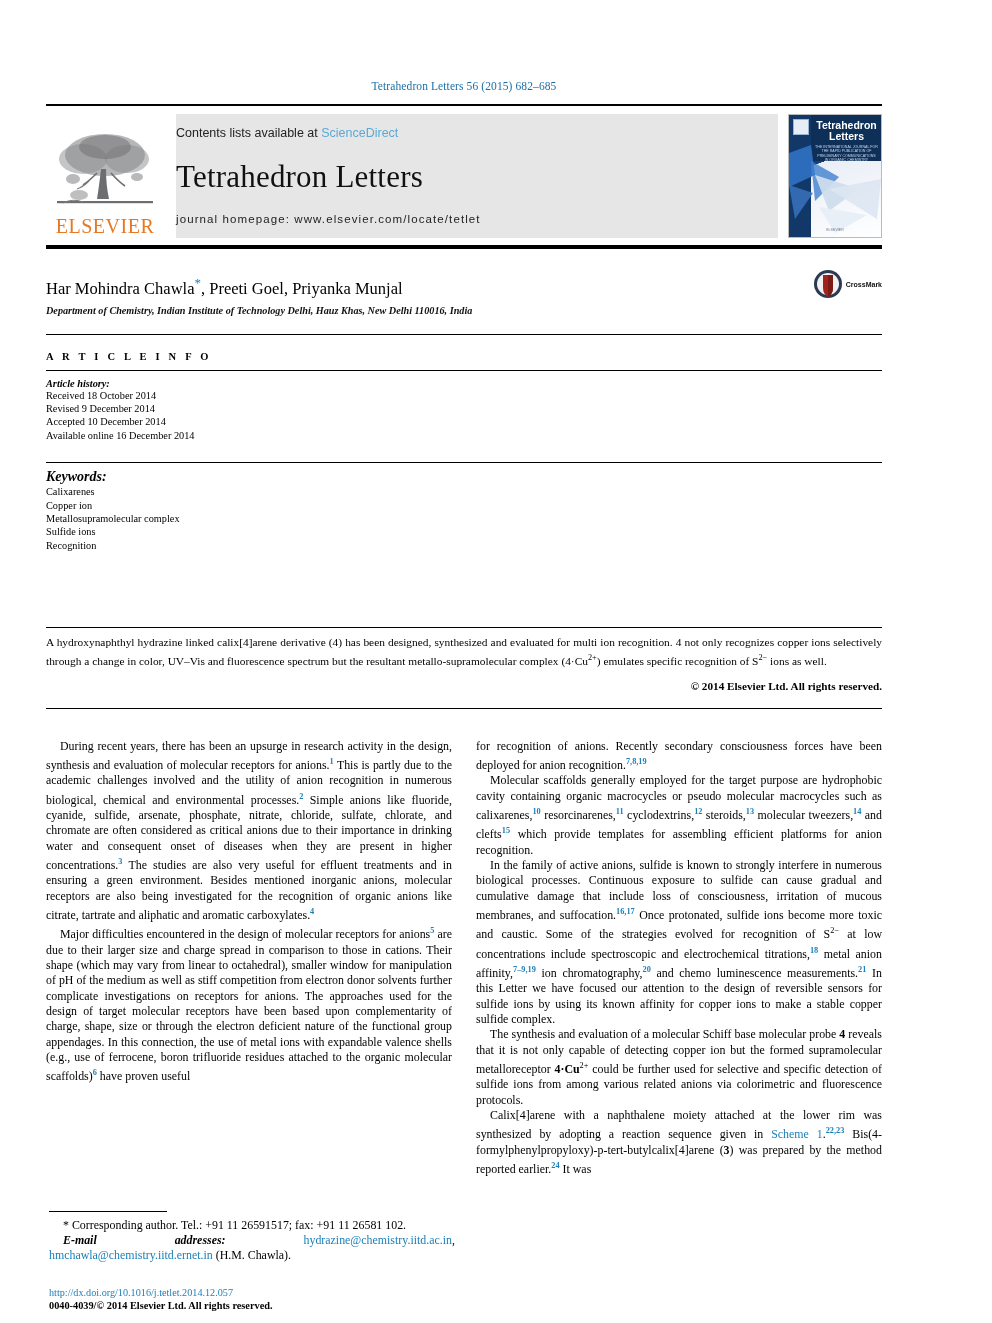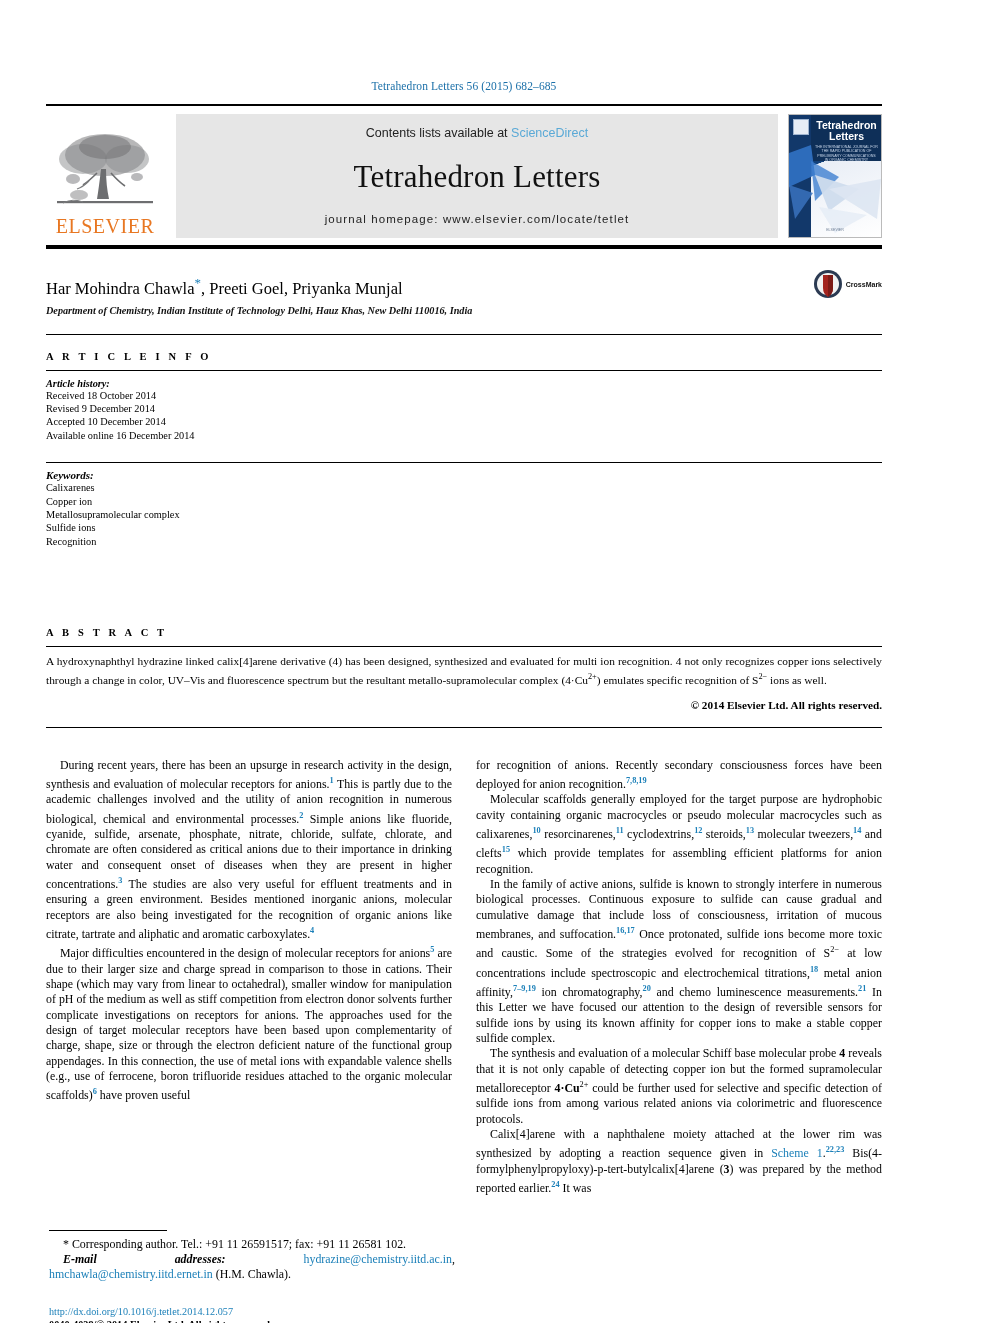--- a/index.html
+++ b/index.html
@@ -59,21 +59,21 @@
     letter-spacing: .5px;
     line-height: 1;
     margin-top: 1px;
   }
   .banner {
     flex: 1 1 auto;
     background: #e6e6e6;
     margin: 0 10px 0 12px;
     display: flex;
     flex-direction: column;
-    align-items: center;
+    align-items: flex-start;
     justify-content: space-between;
     padding: 12px 0 13px 0;
     box-sizing: border-box;
   }
   .banner-top {
     font-family: "Liberation Sans", sans-serif;
     font-size: 12.5px;
     color: #222;
   }
   .banner-top .sd { color: #5aa9d6; }
@@ -189,21 +189,21 @@
   }
   .sec-rule { border-top: .9px solid #000; margin-bottom: 7px; }
   .hist-label {
     font-style: italic; font-weight: bold; font-size: 10.3px;
   }
   .hist-line, .kw-line {
     font-size: 10.3px; line-height: 13.4px;
   }
   .kw-block { margin-top: 20px; }
   .kw-rule { border-top: .9px solid #000; margin-bottom: 6px; }
-  .kw-label { font-style: italic; font-weight: bold; font-size: 11px; }
+  .kw-label { font-style: italic; font-weight: bold; font-size: 14px; }
   .abstract-text {
     font-size: 11.4px;
     line-height: 15.2px;
     text-align: justify;
     color: #000;
   }
   .abstract-copy {
     margin-top: 11px;
     text-align: right;
     font-size: 11.2px;
@@ -353,21 +353,20 @@
         <div class="kw-label">Keywords:</div>
         <div class="kw-line">Calixarenes</div>
         <div class="kw-line">Copper ion</div>
         <div class="kw-line">Metallosupramolecular complex</div>
         <div class="kw-line">Sulfide ions</div>
         <div class="kw-line">Recognition</div>
       </div>
     </div>
 
     <div class="col-abs">
-      <div class="sec-head">A B S T R A C T</div>
       <div class="sec-rule"></div>
       <div class="abstract-text"><span>A hydroxynaphthyl hydrazine linked calix[4]arene derivative (4) has been designed, synthesized and evaluated for multi ion recognition. 4 not only recognizes copper ions selectively through a change in color, UV–Vis and fluorescence spectrum but the resultant metallo-supramolecular complex (4·Cu</span><sup class="plain">2+</sup><span>) emulates specific recognition of S</span><sup class="plain">2−</sup><span> ions as well.</span></div>
       <div class="abstract-copy">© 2014 Elsevier Ltd. All rights reserved.</div>
     </div>
   </div>
 
   <div class="body-cols">
 
     <div class="bcol">
       <p><span>During recent years, there has been an upsurge in research activity in the design, synthesis and evaluation of molecular receptors for anions.</span><sup class="ref">1</sup><span> This is partly due to the academic challenges involved and the utility of anion recognition in numerous biological, chemical and environmental processes.</span><sup class="ref">2</sup><span> Simple anions like fluoride, cyanide, sulfide, arsenate, phosphate, nitrate, chloride, sulfate, chlorate, and chromate are often considered as critical anions due to their importance in drinking water and consequent onset of diseases when they are present in higher concentrations.</span><sup class="ref">3</sup><span> The studies are also very useful for effluent treatments and in ensuring a green environment. Besides mentioned inorganic anions, molecular receptors are also being investigated for the recognition of organic anions like citrate, tartrate and aliphatic and aromatic carboxylates.</span><sup class="ref">4</sup></p>

